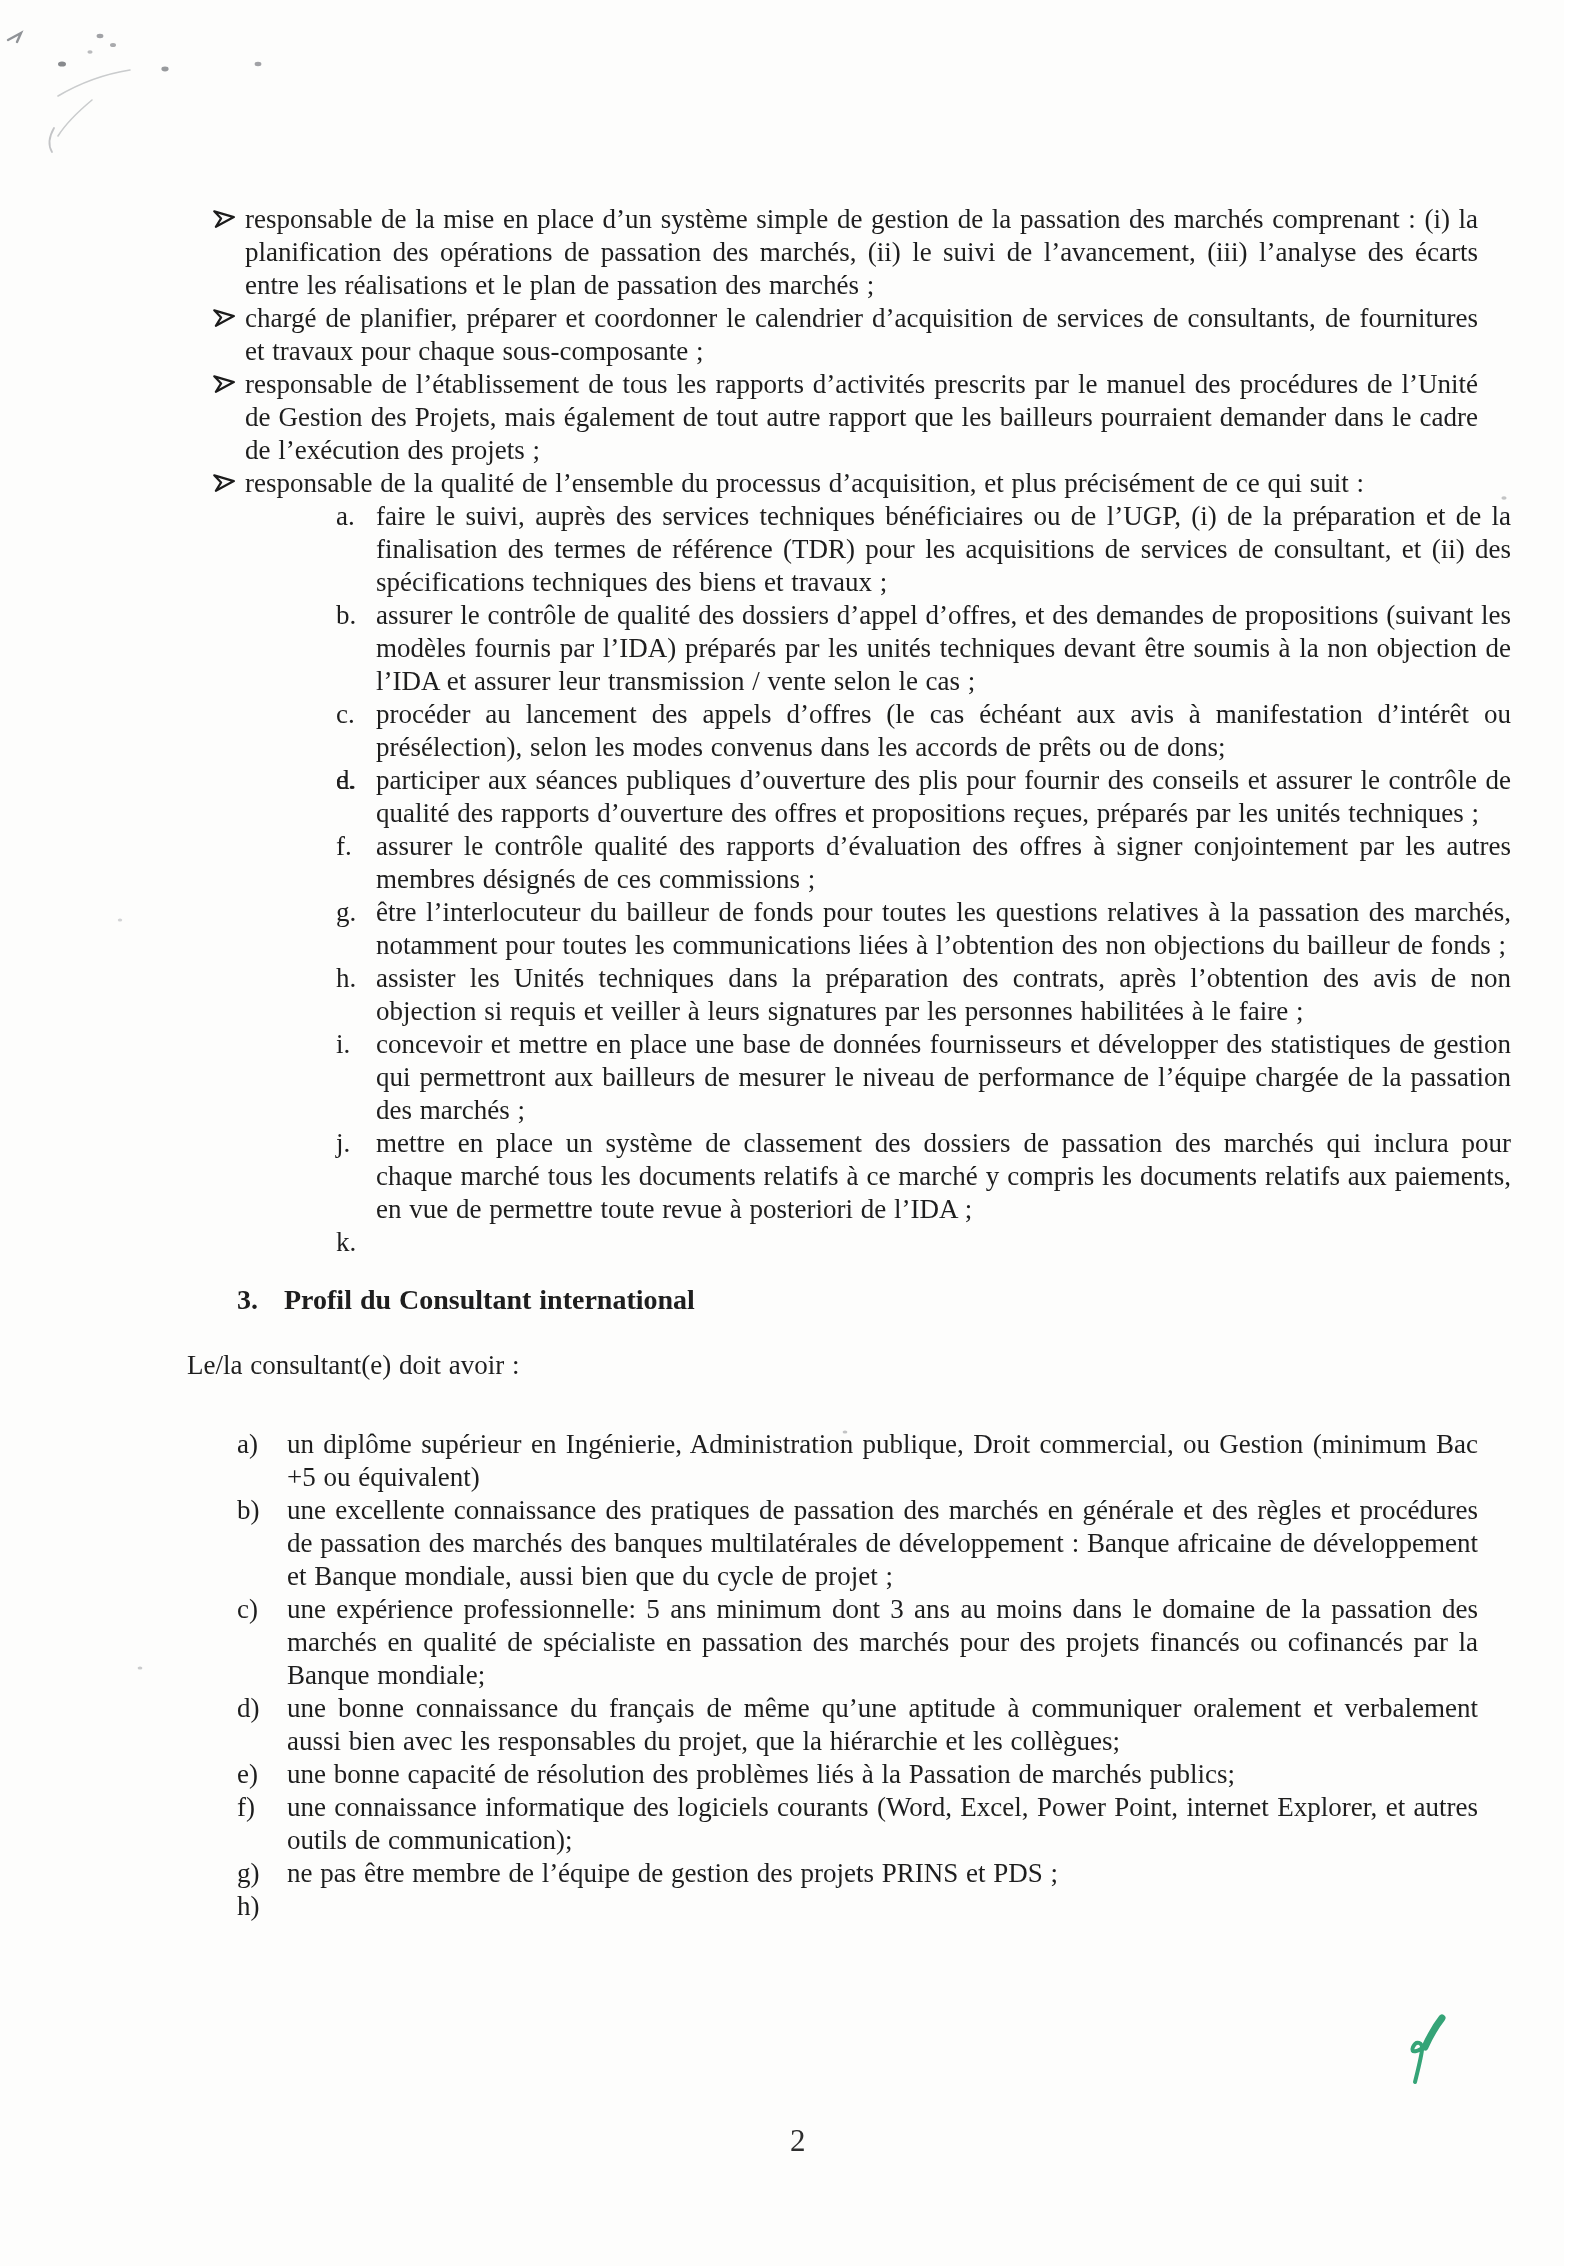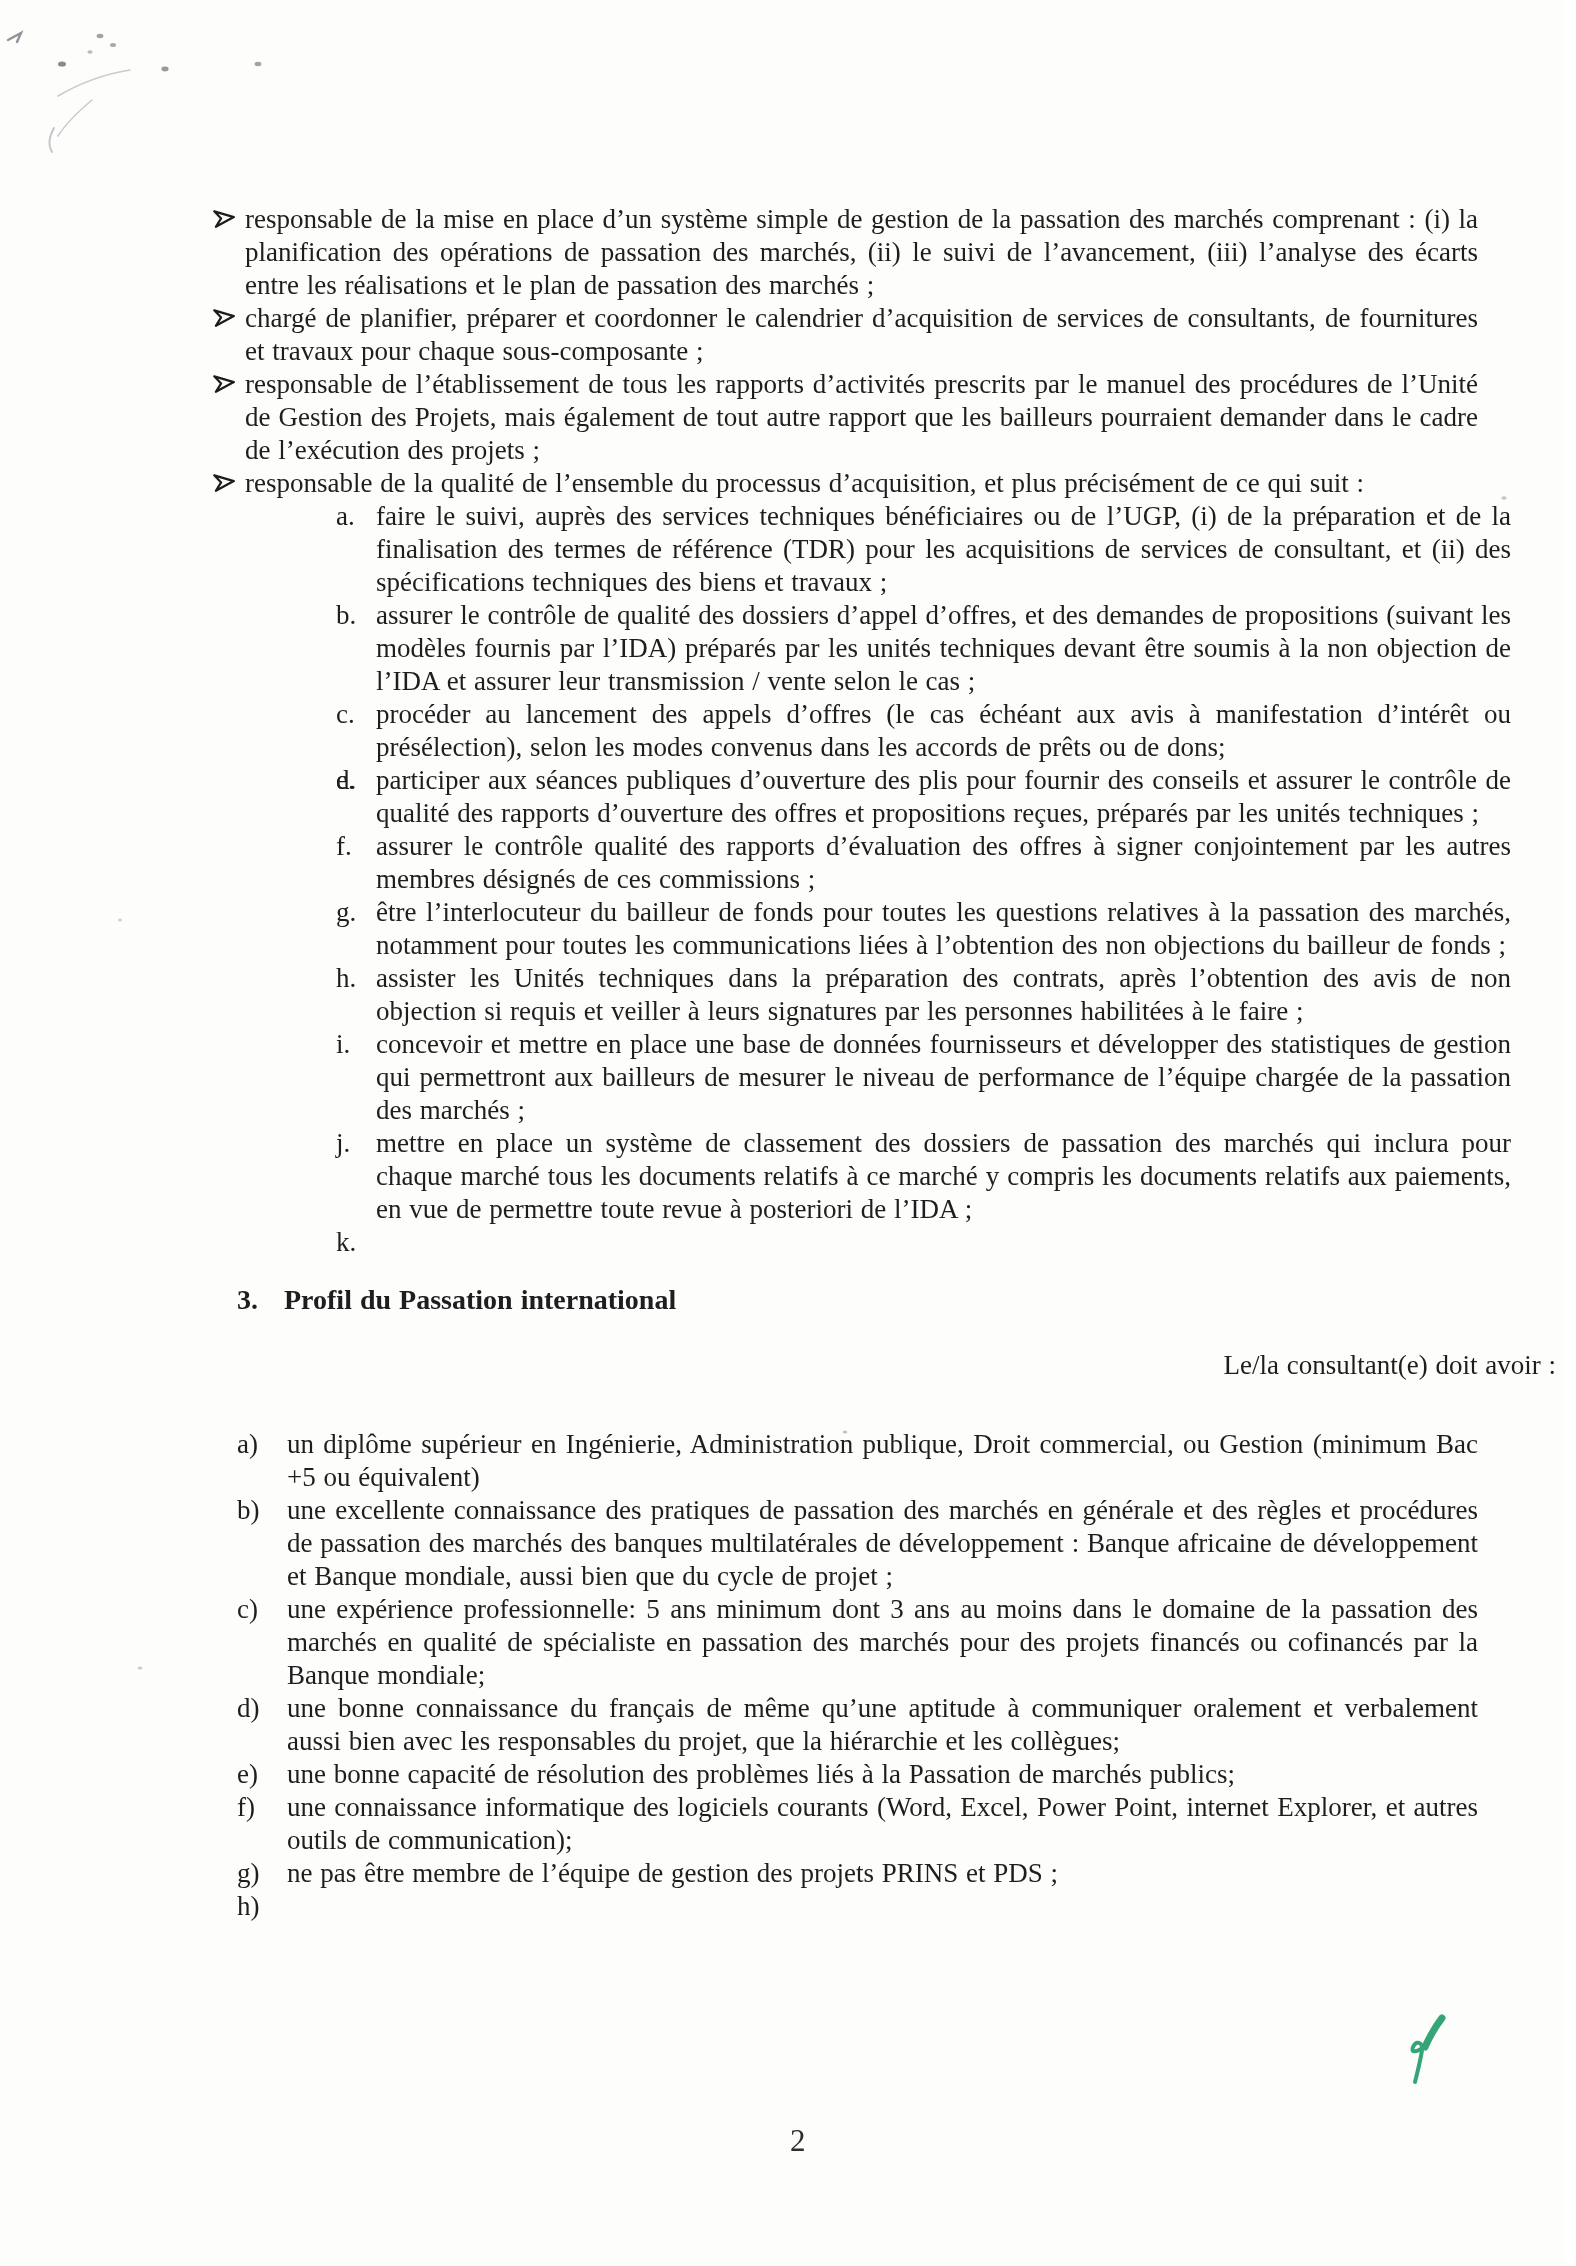--- a/index.html
+++ b/index.html
@@ -18,21 +18,21 @@
   ul,ol{list-style:none;margin:0;padding:0;}
   .duties{margin-left:212px;width:1266px;}
   .duty{position:relative;padding-left:33px;text-align:justify;}
   .arrow{position:absolute;left:0;top:5px;width:26px;height:20px;}
   .arrow svg{display:block;transform:rotate(-6deg);}
   .details{margin-left:91px;width:1175px;}
   .detail{position:relative;padding-left:40px;text-align:justify;}
   .marker{position:absolute;left:0;top:0;}
   .heading{margin:57px 0 0 237px;font-size:28px;font-weight:bold;line-height:34px;}
   .heading .hnum{display:inline-block;margin-right:26px;}
-  .intro{margin:32px 8px 0 187px;text-align:right;}
+  .intro{margin:32px 8px 0 187px;}
   .profile{margin:46px 0 0 237px;width:1241px;}
   .pitem{position:relative;padding-left:50px;text-align:justify;}
   .page-number{position:absolute;top:2124px;left:790px;font-size:31px;color:#2e2e2e;}
   .overlay{position:absolute;top:0;left:0;pointer-events:none;}
 </style>
 </head>
 <body>
 
 <div class="page">
 
@@ -132,21 +132,21 @@
             <span>mettre en place un système de classement des dossiers de passation des marchés qui inclura pour chaque marché tous les documents relatifs à ce marché y compris les documents relatifs aux paiements, en vue de permettre toute revue à posteriori de l’IDA ;</span>
           </li>
           <li class="detail">
             <span class="marker">k.</span>
           </li>
         </ol>
       </li>
     </ul>
 
     <h3 class="heading">
-      <span class="hnum">3.</span><span>Profil du Passation international</span>
+      <span class="hnum">3.</span><span>Profil du Consultant international</span>
     </h3>
 
     <p class="intro">Le/la consultant(e) doit avoir :</p>
 
     <ol class="profile">
       <li class="pitem">
         <span class="marker">a)</span>
         <span>un diplôme supérieur en Ingénierie, Administration publique, Droit commercial, ou Gestion (minimum Bac +5 ou équivalent)</span>
       </li>
       <li class="pitem">

